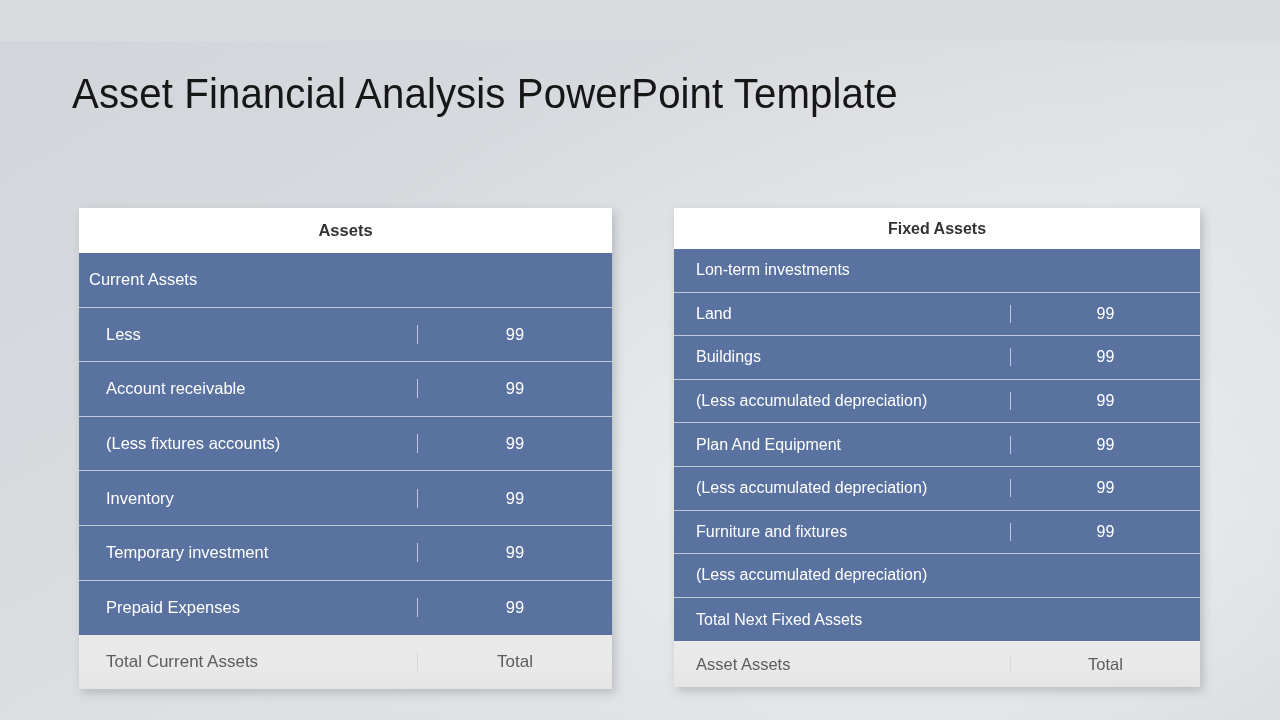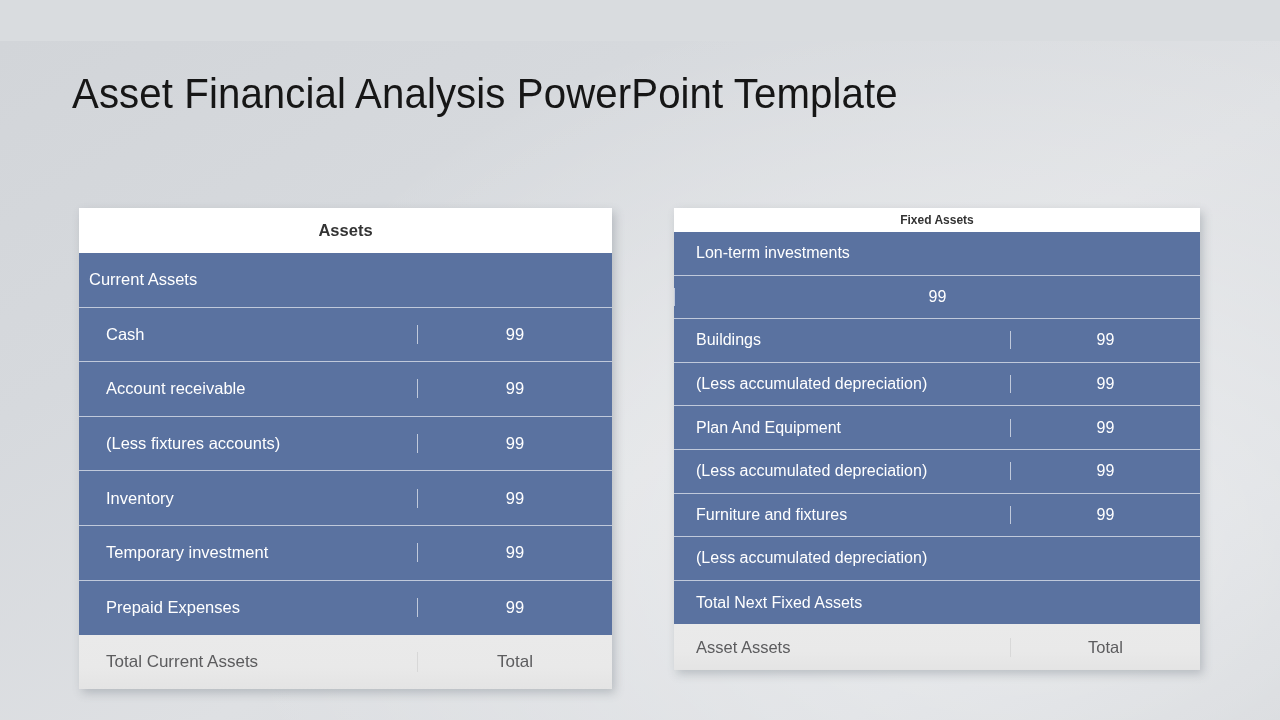--- a/index.html
+++ b/index.html
@@ -55,21 +55,21 @@
     background: #ffffff;
     text-align: right;
     font-weight: bold;
     color: #333333;
     display: flex;
     align-items: center;
     justify-content: center;
     box-sizing: border-box;
   }
   #table-left  .tbl-header { height: 45px; font-size: 16.5px; }
-  #table-right .tbl-header { height: 24px; font-size: 12px; }
+  #table-right .tbl-header { height: 41px; font-size: 16px; }
 
   .tbl-body { background: #5a72a0; }
 
   .row {
     display: flex;
     box-sizing: border-box;
     align-items: center;
     border-bottom: 1px solid rgba(255,255,255,0.62);
     background: #5a72a0;
   }
@@ -136,21 +136,21 @@
   <div id="title">Asset Financial Analysis PowerPoint Template</div>
 
   <div class="table" id="table-left">
     <div class="tbl-header">Assets</div>
     <div class="tbl-body">
         <div class="row section">
           <div class="c-label">Current Assets</div>
           <div class="c-value"></div>
         </div>
         <div class="row">
-          <div class="c-label">Cash</div>
+          <div class="c-label">Less</div>
           <div class="c-value">99</div>
         </div>
         <div class="row">
           <div class="c-label">Account receivable</div>
           <div class="c-value">99</div>
         </div>
         <div class="row">
           <div class="c-label">(Less fixtures accounts)</div>
           <div class="c-value">99</div>
         </div>
@@ -174,20 +174,21 @@
   </div>
 
   <div class="table" id="table-right">
     <div class="tbl-header">Fixed Assets</div>
     <div class="tbl-body">
         <div class="row">
           <div class="c-label">Lon-term investments</div>
           <div class="c-value"></div>
         </div>
         <div class="row">
+          <div class="c-label">Land</div>
           <div class="c-value">99</div>
         </div>
         <div class="row">
           <div class="c-label">Buildings</div>
           <div class="c-value">99</div>
         </div>
         <div class="row">
           <div class="c-label">(Less accumulated depreciation)</div>
           <div class="c-value">99</div>
         </div>

